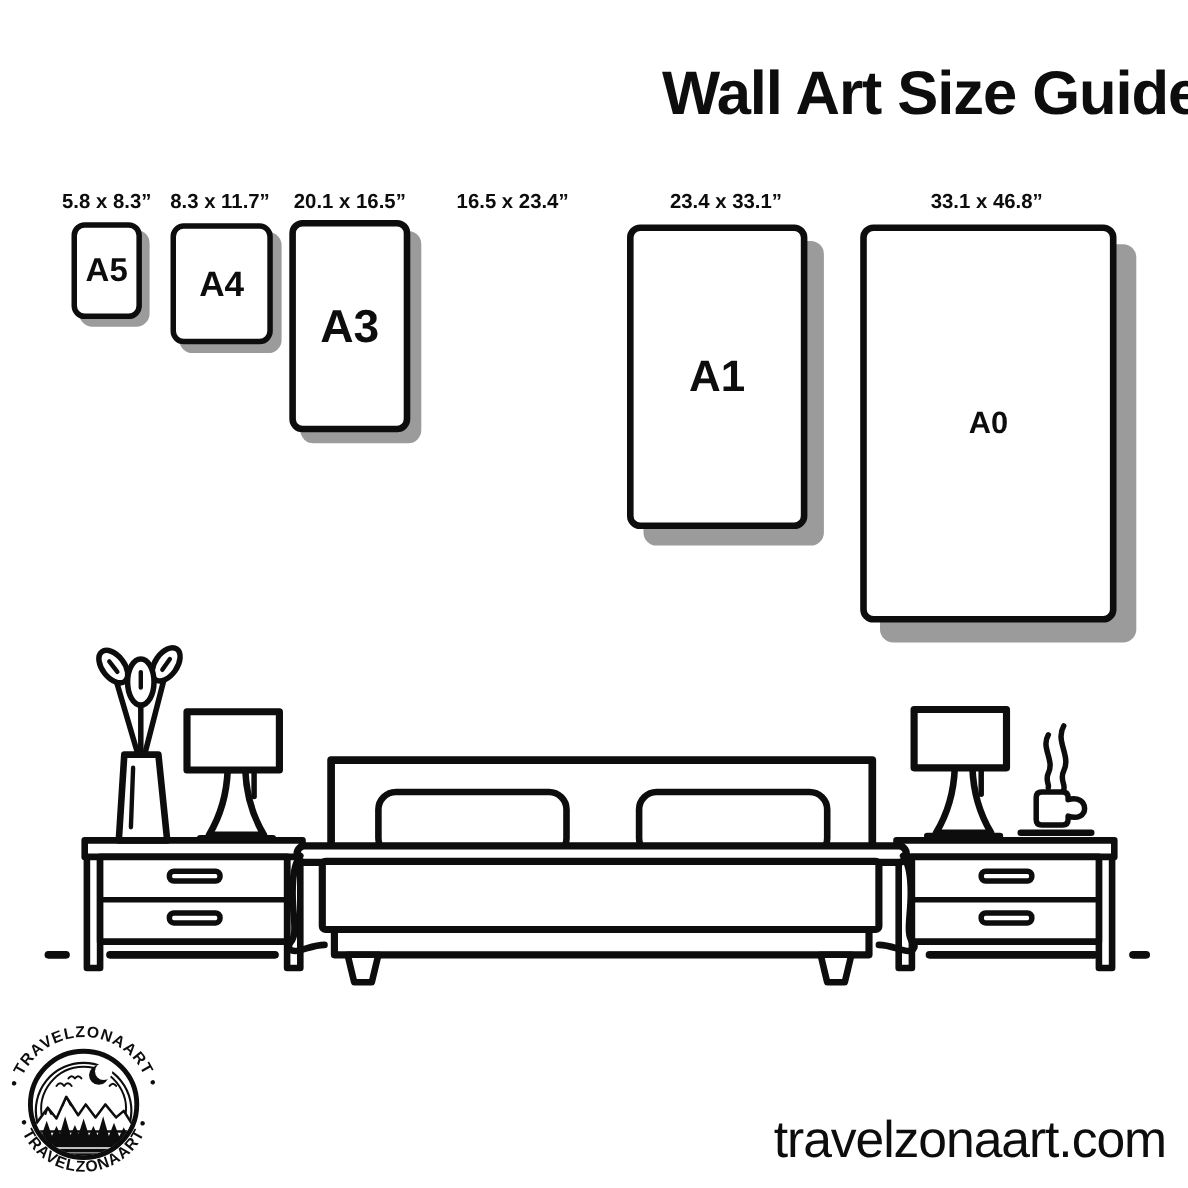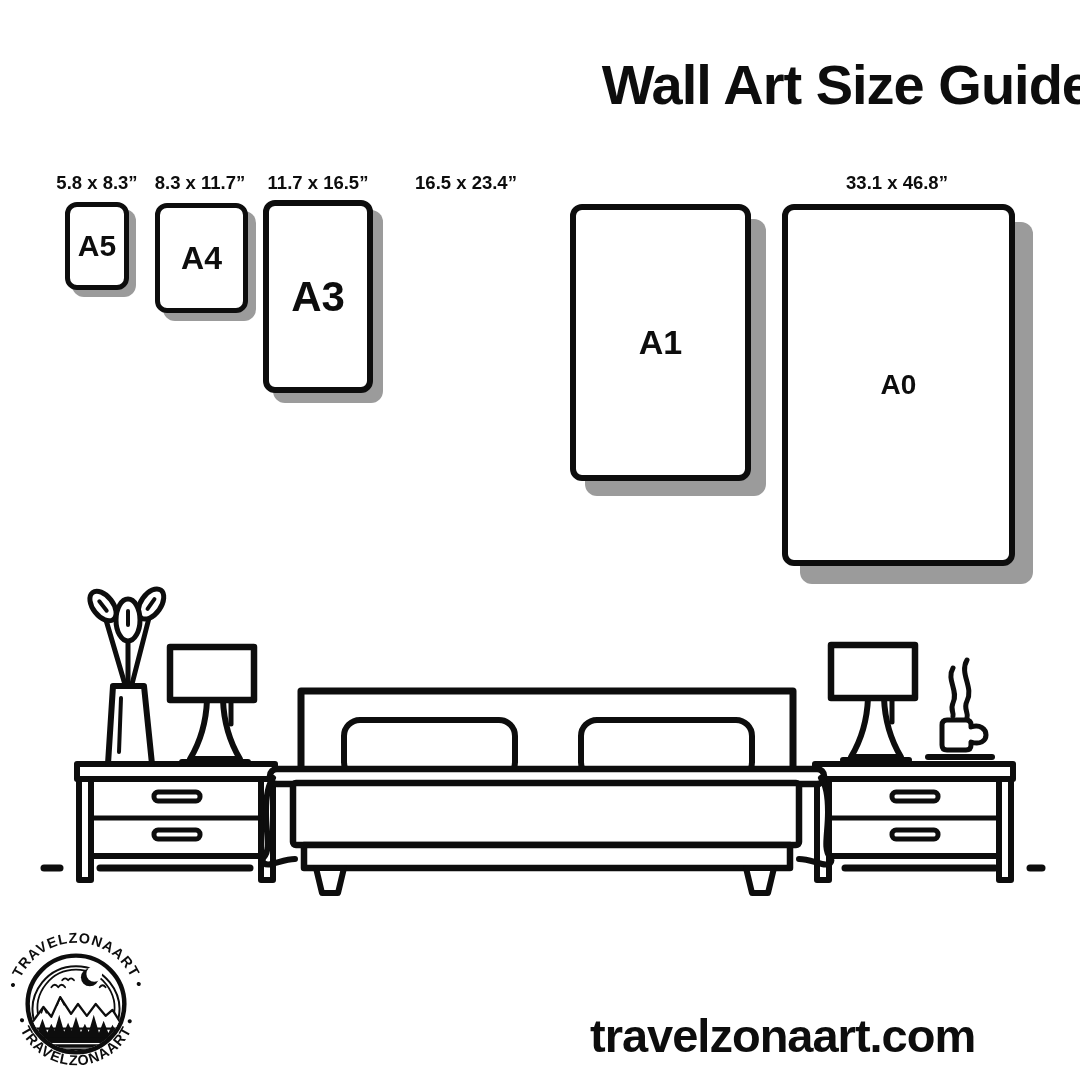--- a/index.html
+++ b/index.html
@@ -20,41 +20,42 @@
   .paper{
     position:absolute;box-sizing:border-box;background:#ffffff;
     border:5px solid #0d0d0d;border-radius:12px;
     display:flex;align-items:center;justify-content:center;
     font-weight:bold;color:#0d0d0d;
   }
   .p-a5{left:65px;top:202px;width:64px;height:88px;box-shadow:7px 7px 0 #9b9b9b;font-size:30px}
   .p-a4{left:155px;top:203px;width:93px;height:110px;box-shadow:8px 8px 0 #9b9b9b;font-size:32px}
   .p-a3{left:263px;top:200px;width:110px;height:193px;border-width:6px;box-shadow:10px 10px 0 #9b9b9b;font-size:42px}
   .p-a2{left:392px;top:204px;width:148px;height:208px;border-width:6px;box-shadow:13px 13px 0 #9b9b9b;font-size:33px}
-  .p-a1{left:570px;top:204px;width:181px;height:277px;border-width:6px;box-shadow:15px 15px 0 #9b9b9b;font-size:34px}
+  .p-a1{left:570px;top:204px;width:164px;height:277px;border-width:6px;box-shadow:15px 15px 0 #9b9b9b;font-size:40px}
   .p-a0{left:782px;top:204px;width:233px;height:362px;border-width:6px;box-shadow:18px 18px 0 #9b9b9b;font-size:28px}
   .scene{position:absolute;left:0;top:0;width:1080px;height:1080px;}
   .logo{position:absolute;left:2px;top:928px;width:148px;height:152px;}
   .website{
     position:absolute;top:1008px;left:590px;width:470px;
-    text-align:left;font-size:47px;font-weight:700;letter-spacing:-1px;color:#0d0d0d;
+    text-align:right;font-size:47px;font-weight:400;letter-spacing:-1px;color:#0d0d0d;
   }
   .ring-text{font-family:"Liberation Sans",sans-serif;font-weight:bold;font-size:14.5px;letter-spacing:1px;fill:#0d0d0d;}
 </style>
 </head>
 <body>
 
 <div class="canvas">
 
   <h1 class="title">Wall Art Size Guide</h1>
 
   <div class="dims d-a5">5.8 x 8.3”</div>
   <div class="dims d-a4">8.3 x 11.7”</div>
-  <div class="dims d-a3">11.7 x 16.5”</div>
+  <div class="dims d-a3">20.1 x 16.5”</div>
   <div class="dims d-a2">16.5 x 23.4”</div>
+  <div class="dims d-a1">23.4 x 33.1”</div>
   <div class="dims d-a0">33.1 x 46.8”</div>
 
   <div class="paper p-a5">
       <span>A5</span>
     </div>
   <div class="paper p-a4">
       <span>A4</span>
     </div>
   <div class="paper p-a3">
       <span>A3</span>

